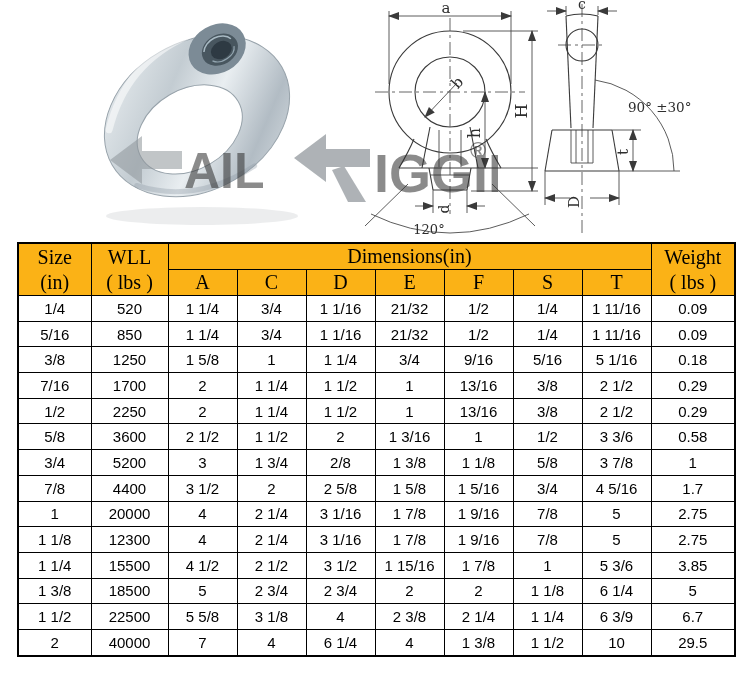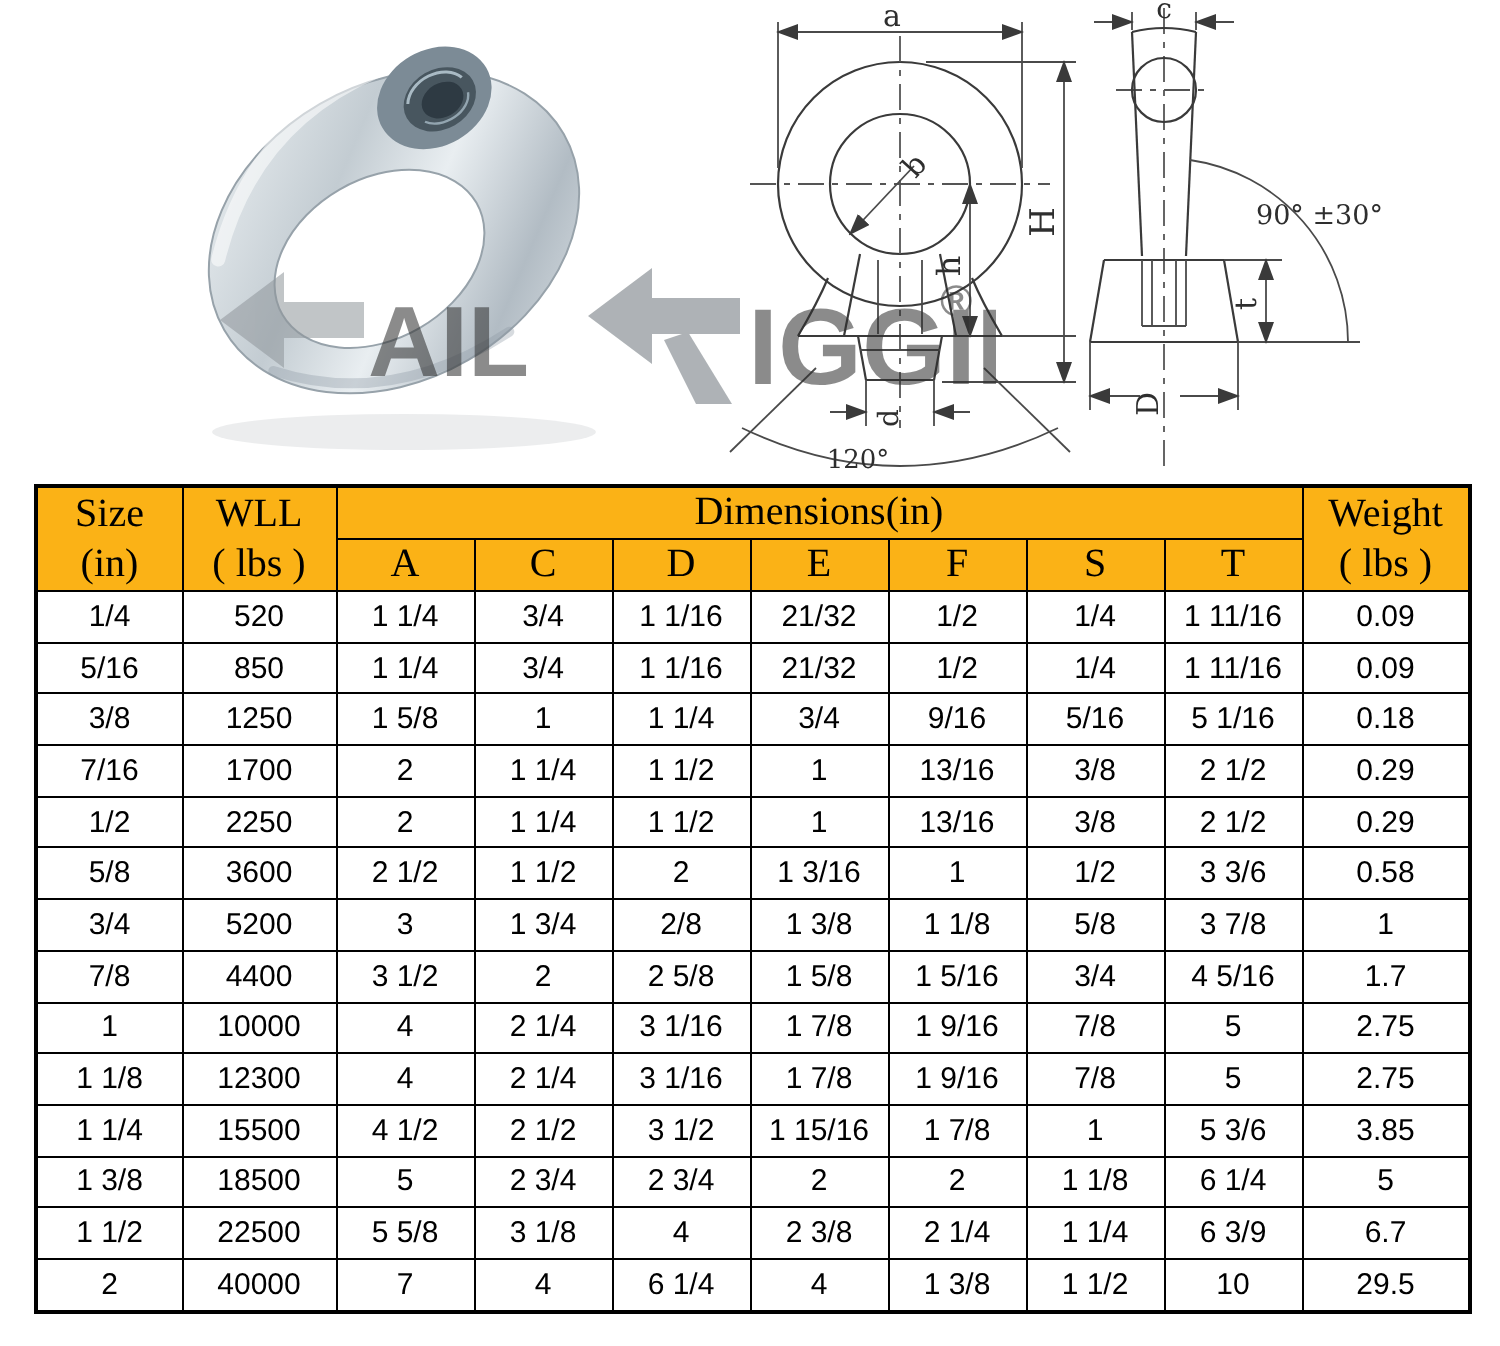--- a/index.html
+++ b/index.html
@@ -302,21 +302,21 @@
           <td>2</td>
           <td>2 5/8</td>
           <td>1 5/8</td>
           <td>1 5/16</td>
           <td>3/4</td>
           <td>4 5/16</td>
           <td>1.7</td>
         </tr>
         <tr>
           <td>1</td>
-          <td>10000</td>
+          <td>20000</td>
           <td>4</td>
           <td>2 1/4</td>
           <td>3 1/16</td>
           <td>1 7/8</td>
           <td>1 9/16</td>
           <td>7/8</td>
           <td>5</td>
           <td>2.75</td>
         </tr>
         <tr>

